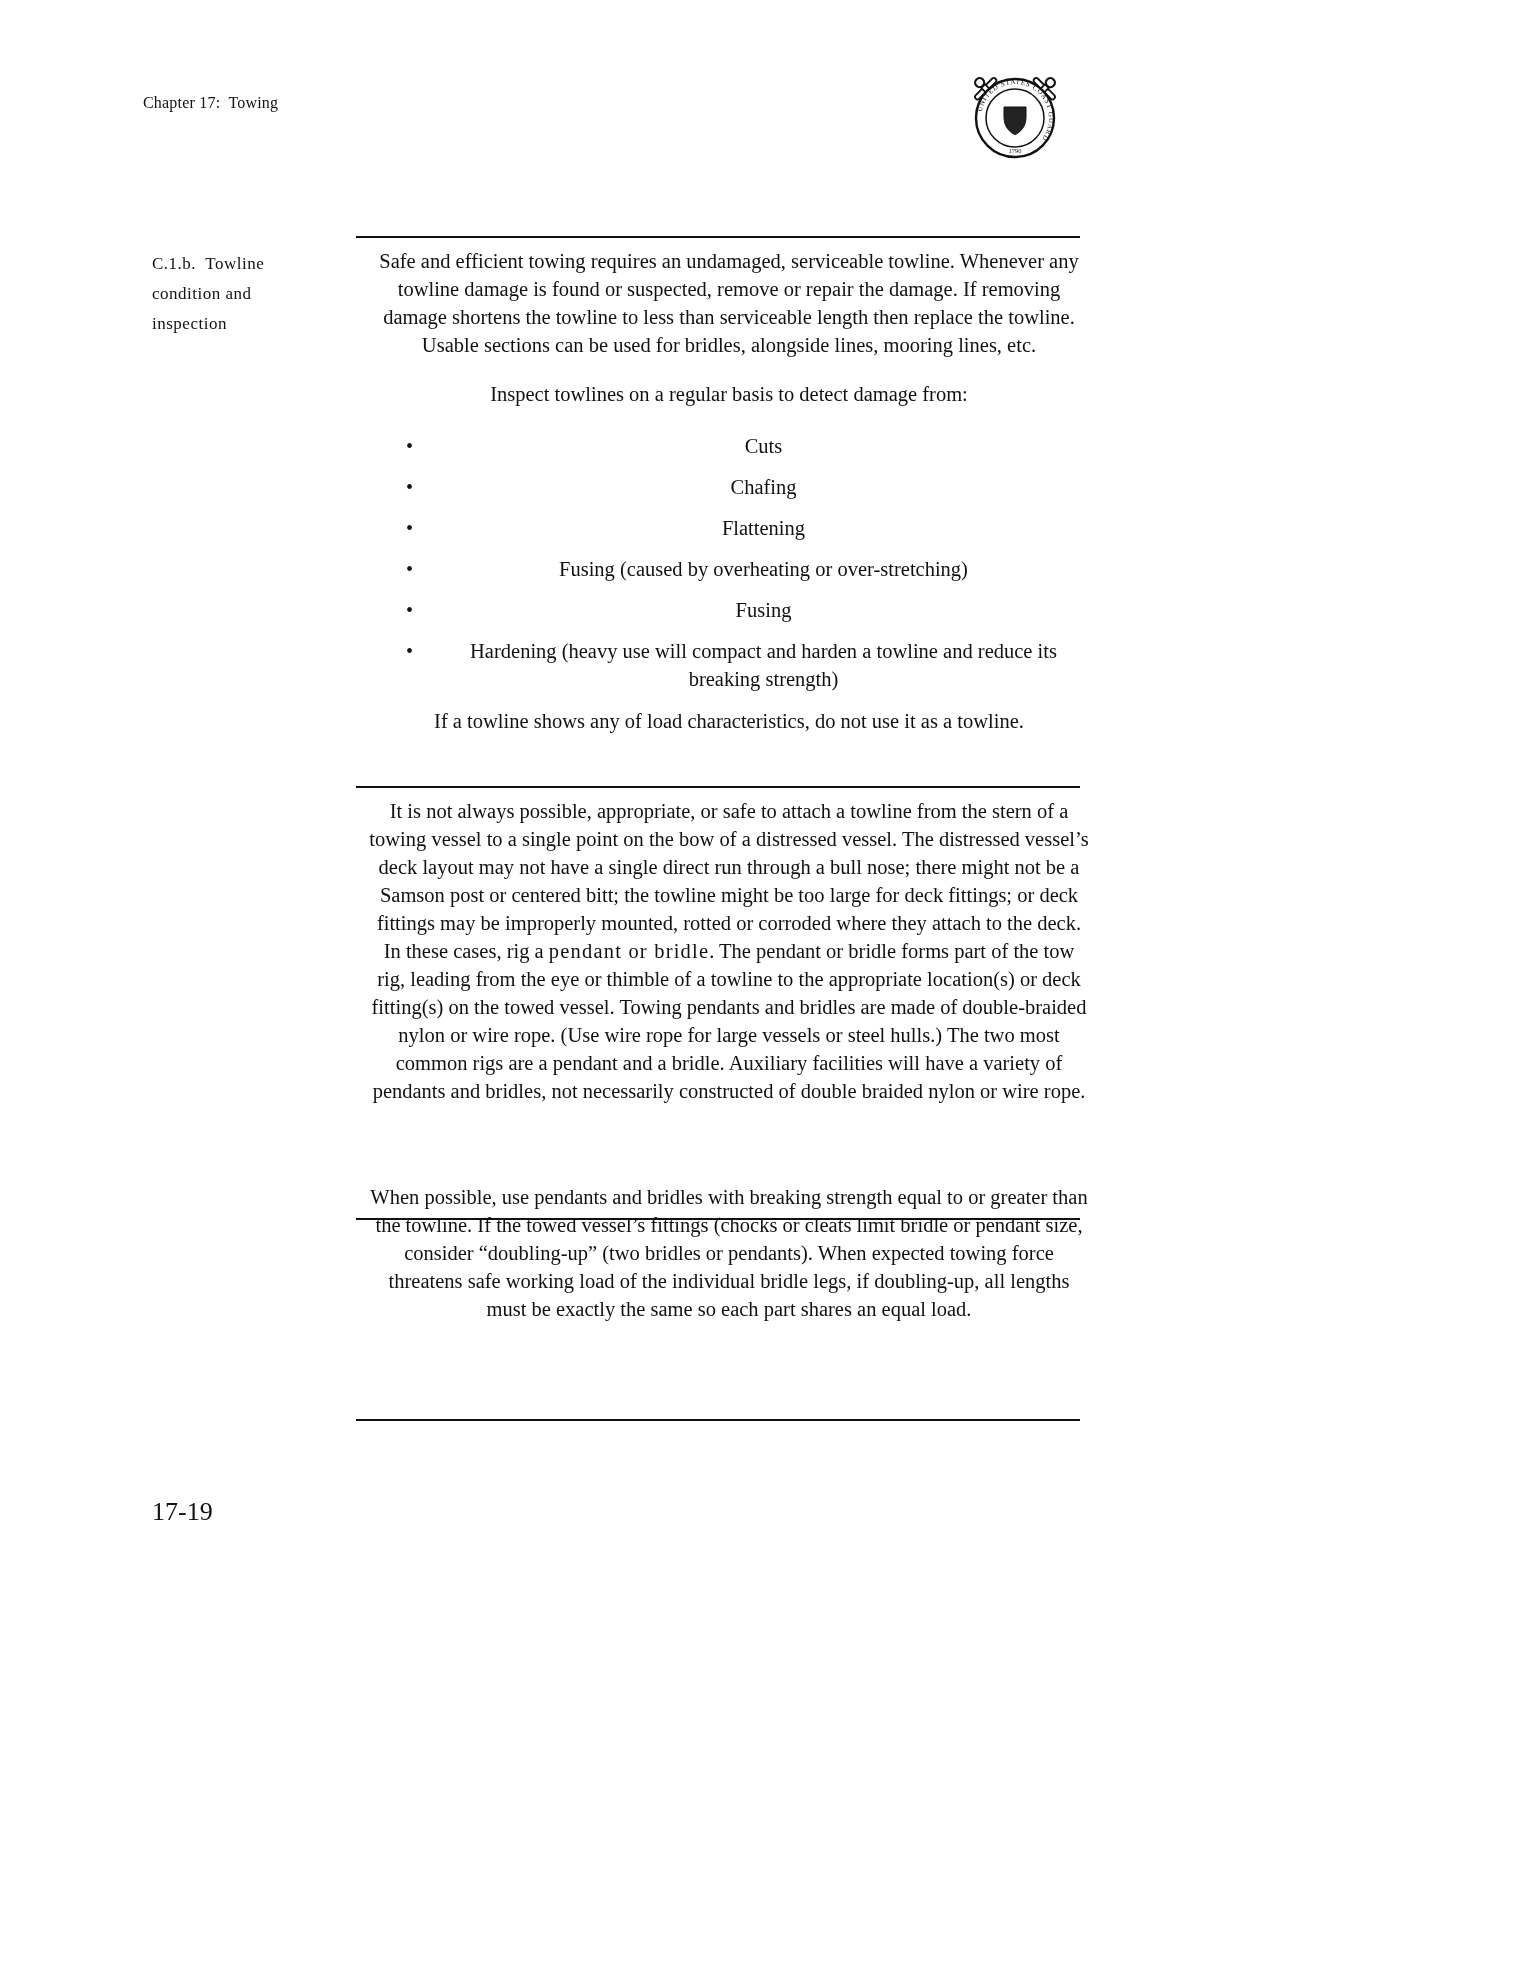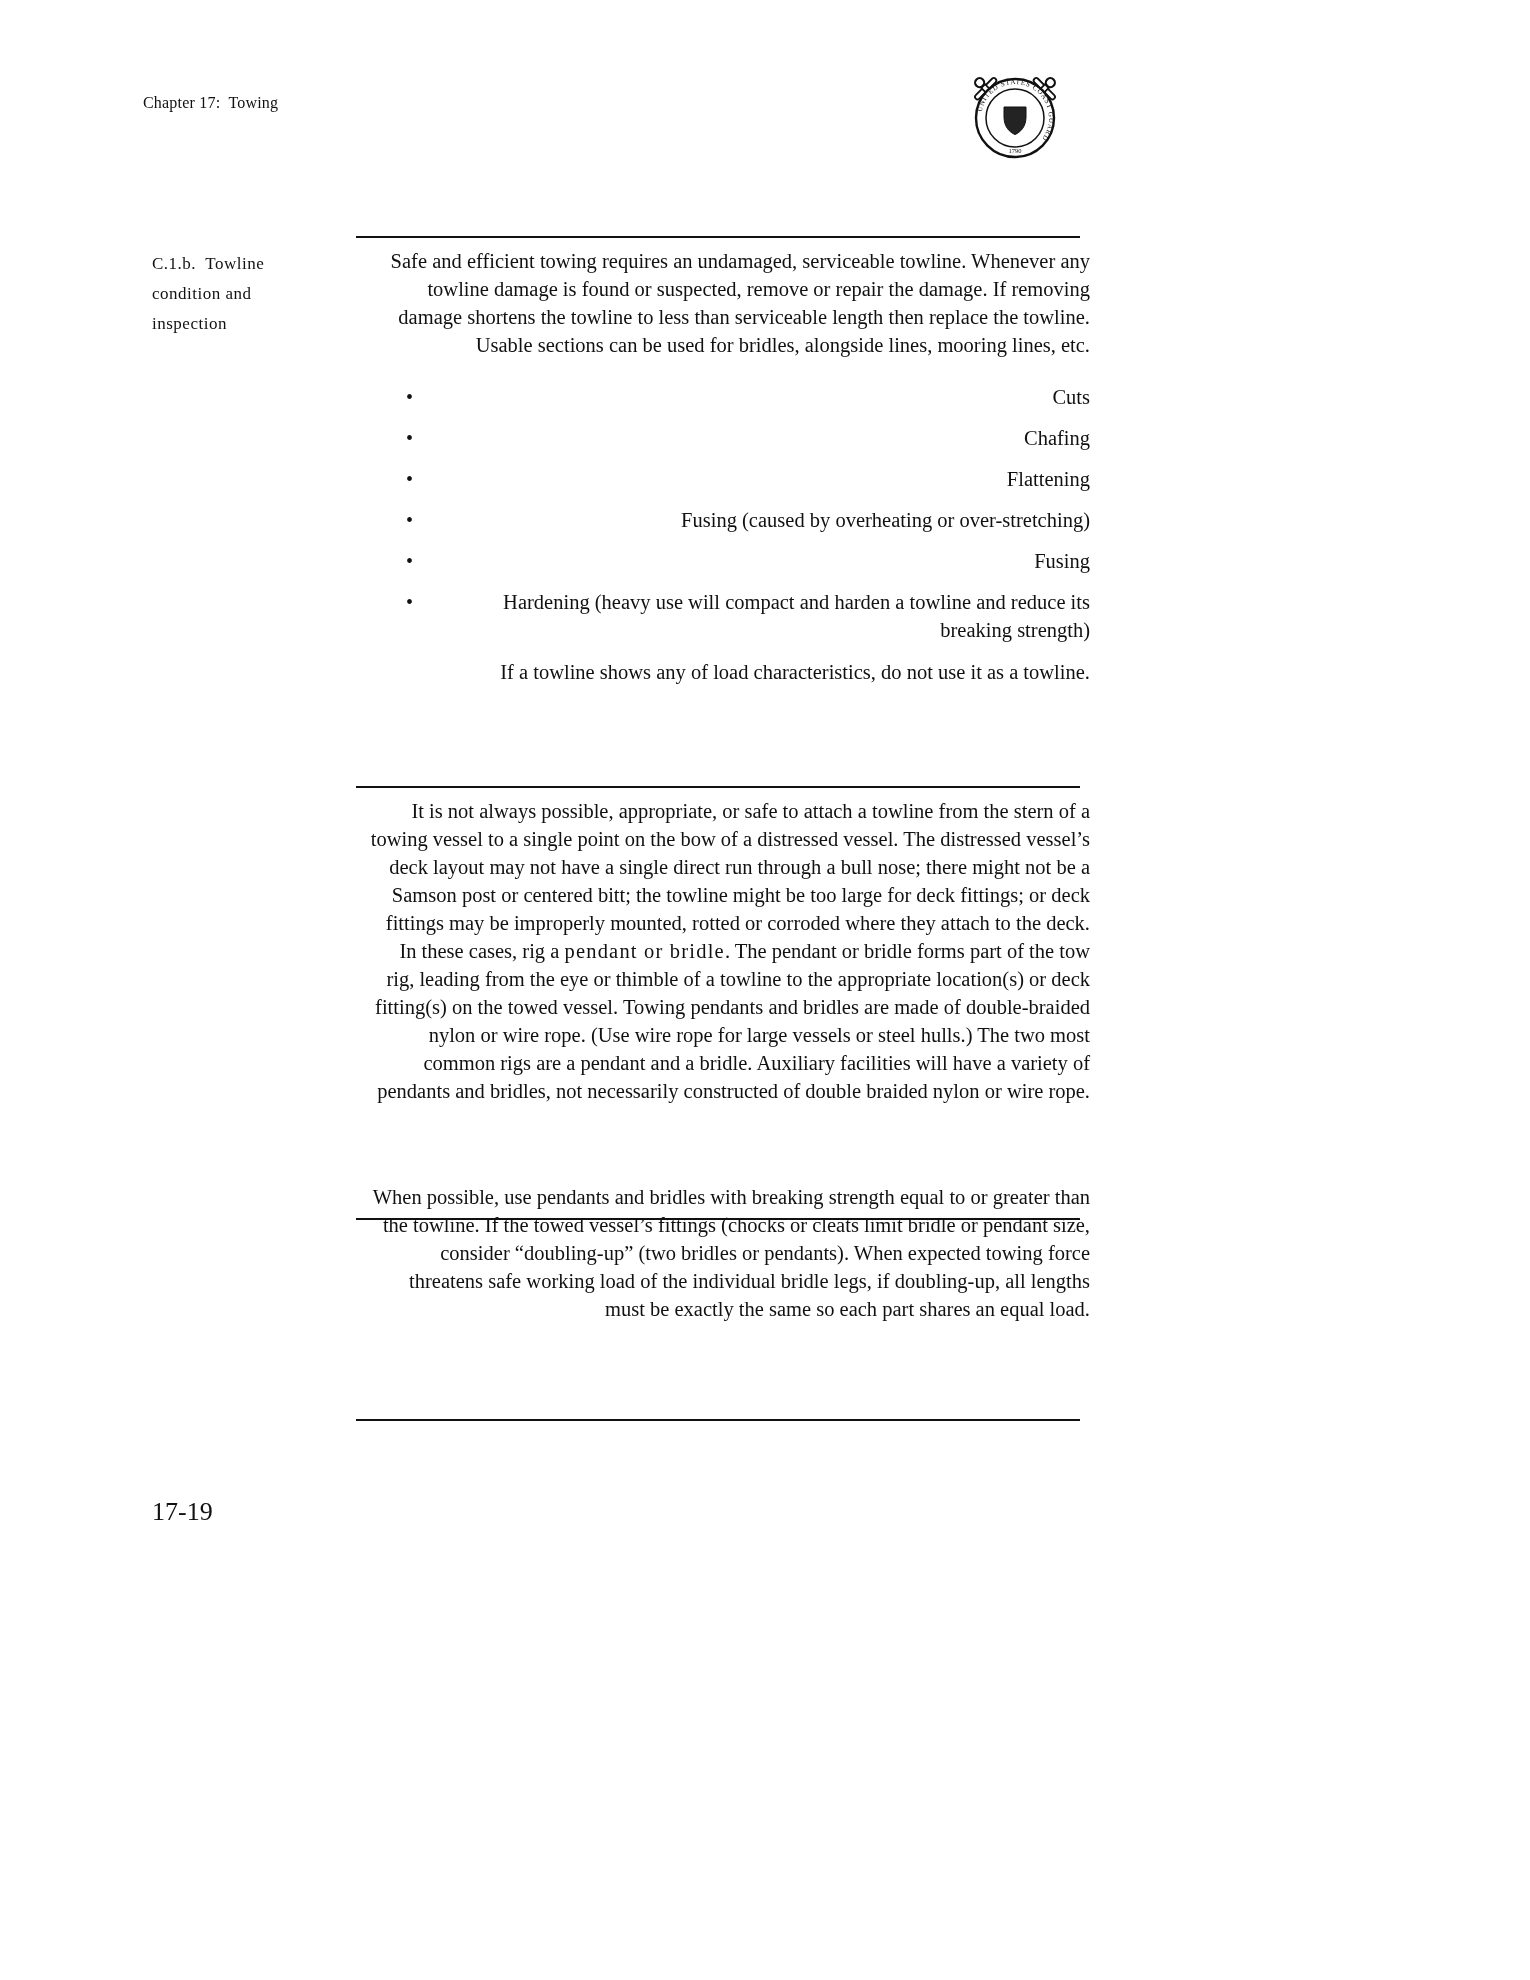--- a/index.html
+++ b/index.html
@@ -33,21 +33,21 @@
   .side-label {
     position: absolute; left: 152px; width: 205px;
     font-size: 17px; line-height: 30px; letter-spacing: 0.5px;
   }
   .side-label span { display: block; }
   .l1 { top: 249px; }
   .l2 { top: 799px; }
   .bodycol {
     position: absolute; left: 368px; width: 722px;
     font-size: 20.5px; line-height: 28px;
-    text-align: right;
+    text-align: center;
   }
   .b1 { top: 247px; }
   .b2 { top: 797px; }
   .b3 { top: 1183px; }
   .bodycol p { margin: 0 0 21px 0; }
   .bodycol p:last-child { margin-bottom: 0; }
   .bullets { margin: 24px 0 14px 0; }
   .bullet-item {
     position: relative;
     padding-left: 69px;
@@ -106,20 +106,21 @@
   <div class="hrule r1"></div>
 
   <div class="side-label l1">
     <span>C.1.b.&nbsp; Towline</span>
     <span>condition and</span>
     <span>inspection</span>
   </div>
 
   <div class="bodycol b1">
     <p>Safe and efficient towing requires an undamaged, serviceable towline. Whenever any towline damage is found or suspected, remove or repair the damage. If removing damage shortens the towline to less than serviceable length then replace the towline. Usable sections can be used for bridles, alongside lines, mooring lines, etc.</p>
+    <p>Inspect towlines on a regular basis to detect damage from:</p>
     <div class="bullets">
       <div class="bullet-item">
         <span class="bullet-dot">•</span>
         <span>Cuts</span>
       </div>
       <div class="bullet-item">
         <span class="bullet-dot">•</span>
         <span>Chafing</span>
       </div>
       <div class="bullet-item">

